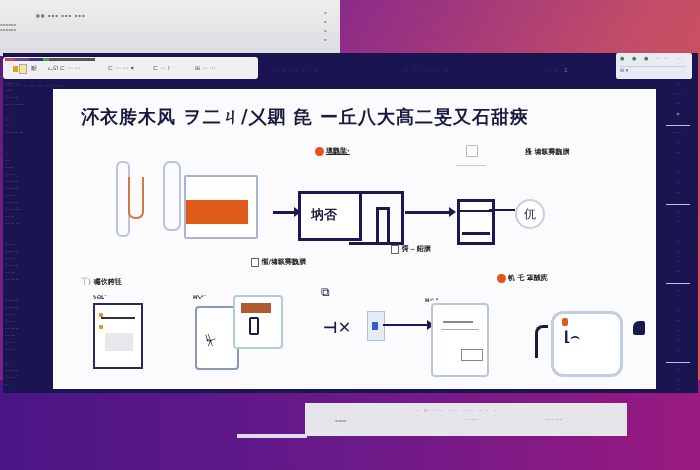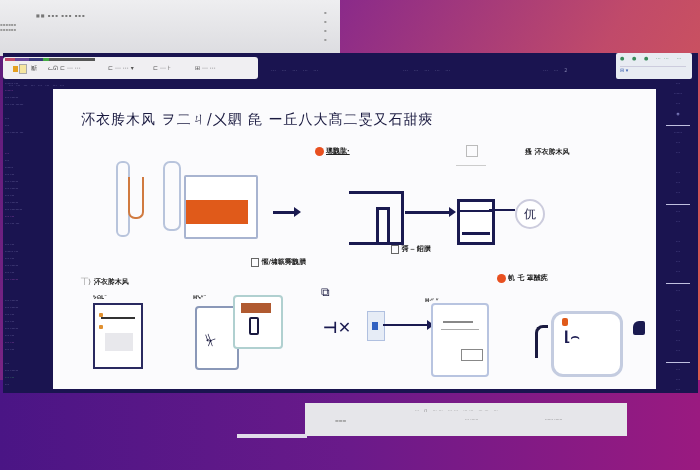--- a/index.html
+++ b/index.html
@@ -26,21 +26,21 @@
   .widget .w2{position:absolute;left:4px;top:13px;width:66px;height:8px;border-top:1px solid #ccd;font-size:5px;color:#3a60b0;}
   .left-panel{position:absolute;left:0;top:28px;width:48px;height:310px;overflow:hidden;}
   .lp-row{height:7px;font-size:4px;color:#9a9ad0;white-space:nowrap;padding-left:2px;}
   .lp-row.hl{color:#e060e0;}
   .lp-row.gr{color:#50c070;}
   .right-panel{position:absolute;right:0;top:28px;width:40px;height:310px;overflow:hidden;}
   .rp-row{height:10px;font-size:4px;color:#8080c0;text-align:center;}
   .rp-bar{height:1px;background:#c0c0e0;margin:4px 8px;}
   .menu-row{position:absolute;left:6px;top:30px;font-size:4px;color:#8a8ac0;letter-spacing:1px;}
   .canvas{position:absolute;left:50px;top:36px;width:603px;height:300px;background:#fbfbfd;}
-  .title{position:absolute;left:28px;top:22px;font-size:14px;font-weight:normal;color:#1a1a40;letter-spacing:1px;white-space:nowrap;font-family:"DejaVu Serif",serif;}
+  .title{position:absolute;left:28px;top:16px;font-size:18px;font-weight:bold;color:#1a1a40;letter-spacing:1px;white-space:nowrap;font-family:"DejaVu Serif",serif;}
   .label{position:absolute;font-size:7px;color:#222;font-weight:bold;white-space:nowrap;}
   .dot{display:inline-block;width:9px;height:9px;border-radius:50%;background:#e85020;vertical-align:middle;margin-right:2px;}
   .box-navy{position:absolute;border:3px solid #1a1a50;background:#fff;}
   .box-light{position:absolute;border:2px solid #a8b4d0;border-radius:4px;background:#fff;}
   .orange-bar{position:absolute;background:#e05a1a;}
   .arrow{position:absolute;height:3px;background:#1a1a50;}
   .arrow:after{content:"";position:absolute;right:-6px;top:-4px;border-left:7px solid #1a1a50;border-top:5px solid transparent;border-bottom:5px solid transparent;}
   .bottom-panel{position:absolute;left:305px;top:403px;width:322px;height:33px;background:#e6e6ea;}
   .bottom-panel .r1{position:absolute;left:110px;top:5px;font-size:4px;color:#777;letter-spacing:2px;}
   .bottom-panel .r2{position:absolute;left:30px;top:15px;font-size:4px;color:#999;}
@@ -162,32 +162,35 @@
       <div class="rp-row">⋯</div>
       <div class="rp-row">⋯</div>
     </div>
 
   <div class="canvas">
     <div class="title">㳅衣䏝木风 ヲ二ㄐ/㐅䦉 㲋 ー丘八大髙二旻又石甜㾜</div>
 
     <div class="label" style="left:262px;top:57px;text-decoration:underline;">
       <span class="dot"></span><span>璁䰰䧀·</span>
     </div>
-    <div class="label" style="left:472px;top:58px;">搔 㳅衣䏝木风</div>
+    <div class="label" style="left:472px;top:58px;">搔 㙌䉅䨦䰰䐵</div>
 
     <div style="position:absolute;left:45px;top:68px;width:220px;height:80px;">
       <div style="position:absolute;left:18px;top:4px;width:10px;height:72px;border:2px solid #b8c4dc;border-radius:6px;"></div>
       <div style="position:absolute;left:65px;top:4px;width:14px;height:66px;border:2px solid #b8c4dc;border-radius:7px;"></div>
       <div style="position:absolute;left:30px;top:20px;width:12px;height:40px;border:2px solid #d07a40;border-top:none;border-radius:0 0 7px 7px;"></div>
       <div class="box-light" style="left:86px;top:18px;width:70px;height:60px;border-radius:2px;"></div>
       <div class="orange-bar" style="left:88px;top:43px;width:62px;height:24px;"></div>
     </div>
 
     <div class="arrow" style="left:220px;top:122px;width:22px;"></div>
 
+    <div class="box-navy" style="left:245px;top:102px;width:58px;height:44px;">
+      <div style="position:absolute;left:10px;top:12px;font-size:13px;font-weight:bold;color:#1a1a40;font-family:'DejaVu Serif',serif;">㘨否</div>
+    </div>
     <div style="position:absolute;left:296px;top:102px;width:52px;height:48px;border:3px solid #1a1a50;border-left:none;"></div>
     <div style="position:absolute;left:323px;top:118px;width:8px;height:32px;border:3px solid #1a1a50;border-bottom:none;"></div>
 
     <div class="arrow" style="left:352px;top:122px;width:45px;"></div>
 
     <div class="box-navy" style="left:404px;top:110px;width:32px;height:40px;border-width:3px;">
       <div style="position:absolute;left:0;right:0;top:8px;height:2px;background:#1a1a50;"></div>
       <div style="position:absolute;left:2px;right:2px;top:30px;height:3px;background:#1a1a50;"></div>
     </div>
     <div style="position:absolute;left:403px;top:54px;width:30px;height:22px;border-bottom:1px solid #ccc;">
@@ -202,21 +205,21 @@
     <div class="label" style="left:338px;top:155px;">
       <span style="display:inline-block;width:6px;height:7px;border:1px solid #666;vertical-align:middle;"></span> <span>彁 ⎯ 䬰䐵</span>
     </div>
     <div class="label" style="left:198px;top:168px;">
       <span style="display:inline-block;width:6px;height:7px;border:1px solid #666;vertical-align:middle;"></span> <span>㥾/㙌䉅䨦䰰䐵</span>
     </div>
     <div class="label" style="left:444px;top:184px;">
       <span class="dot"></span><span>㠶 乇 䈇䤋㾌</span>
     </div>
     <div class="label" style="left:28px;top:188px;">
-      <span style="color:#999;">⏉⟩</span> <span>㳅衣䏝木风</span>
+      <span style="color:#999;">⏉⟩</span> <span>㘙㐸䠸㲎</span>
     </div>
 
     <div class="label" style="left:40px;top:205px;font-size:5px;">ᔭᘏᒪ˜</div>
     <div class="box-navy" style="left:40px;top:214px;width:46px;height:62px;border-width:2px;border-color:#2a2a60;">
       <div style="position:absolute;left:6px;top:12px;width:34px;height:2px;background:#333;"></div>
       <div style="position:absolute;left:4px;top:8px;width:4px;height:4px;background:#e09030;border-radius:1px;"></div>
       <div style="position:absolute;left:4px;top:20px;width:4px;height:4px;background:#e09030;border-radius:1px;"></div>
       <div style="position:absolute;left:10px;top:28px;width:28px;height:18px;background:#e8e8ec;"></div>
     </div>
 

